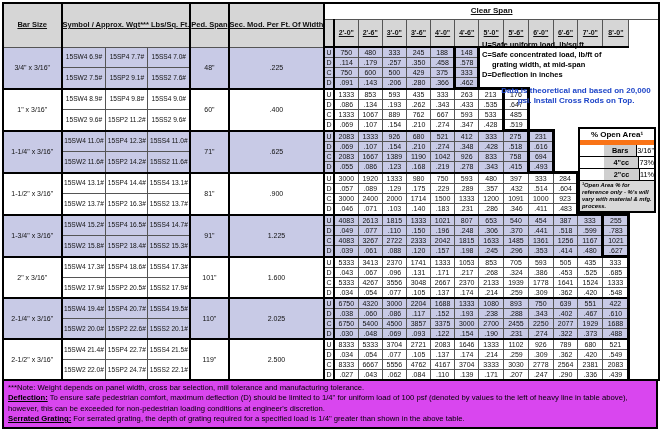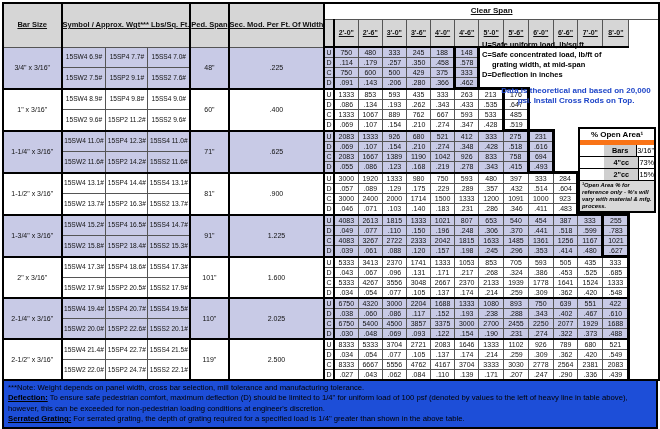--- a/index.html
+++ b/index.html
@@ -28,21 +28,21 @@
   
   #legend{position:absolute;left:482px;top:40px;width:174px;font-size:7.5px;font-weight:bold;line-height:10px;color:#000;}
   #legend .ind{padding-left:10px;}
   #psi-note{position:absolute;left:500px;top:86px;width:152px;font-size:8px;font-weight:bold;line-height:9.5px;text-align:center;color:#1e45c8;}
   #open-area{position:absolute;left:578px;top:127px;width:78px;border:2px solid #000;background:#fff;box-sizing:border-box;}
   #open-area .oa-title{font-size:8px;font-weight:bold;text-align:center;padding:1px 0;border-bottom:5px solid #f97316;background:#fff;}
   #open-area .oa-row{display:flex;border-bottom:1px solid #000;height:11px;padding-left:24px;}
   #open-area .oa-l{width:42px;background:#cfcfcf;font-weight:bold;font-size:7.3px;line-height:11px;text-align:center;border-right:1px solid #000;}
   #open-area .oa-r{flex:1;background:#fff;font-size:7.3px;line-height:11px;text-align:center;}
   #open-area .oa-foot{background:#d9d9d9;font-size:5.9px;line-height:7px;font-weight:bold;font-style:italic;padding:1px 2px;text-align:left;}
-  #notes{position:absolute;left:2px;top:379px;width:644px;height:42px;border:2px solid #000;background:#1d4ed8;padding:2px 4px;font-size:7.7px;line-height:10.3px;color:#000;}
+  #notes{position:absolute;left:2px;top:379px;width:644px;height:42px;border:2px solid #000;background:#d946ef;padding:2px 4px;font-size:7.7px;line-height:10.3px;color:#000;}
   .nlab{font-weight:bold;text-decoration:underline;}
 </style>
 </head>
 <body>
 
 <div id="stage">
 
   <table class="load">
     <colgroup>
       <col style="width:66px">
@@ -748,21 +748,21 @@
         <div class="oa-row">
           <div class="oa-l">Bars</div>
           <div class="oa-r">3/16"</div>
         </div>
         <div class="oa-row">
           <div class="oa-l">4"cc</div>
           <div class="oa-r">73%</div>
         </div>
         <div class="oa-row">
           <div class="oa-l">2"cc</div>
-          <div class="oa-r">15%</div>
+          <div class="oa-r">11%</div>
         </div>
       </div>
     <div class="oa-foot">¹Open Area % for reference only - %'s will vary with material &amp; mfg. process.</div>
   </div>
 
   <div id="notes">
     <div><span>***Note: Weight depends on panel width, cross bar selection, mill tolerance and manufacturing tolerance.</span></div>
     <div><span class="nlab">Deflection:</span><span>  To ensure safe pedestrian comfort, maximum deflection (D) should be limited to 1/4" for uniform load of 100 psf (denoted by values to the left of heavy line in table above), however, this can be exceeded for non-pedestrian loading conditions at engineer's discretion.</span></div>
     <div><span class="nlab">Serrated Grating:</span><span>  For serrated grating, the depth of grating required for a specified load is 1/4" greater than shown in the above table.</span></div>
   </div>

